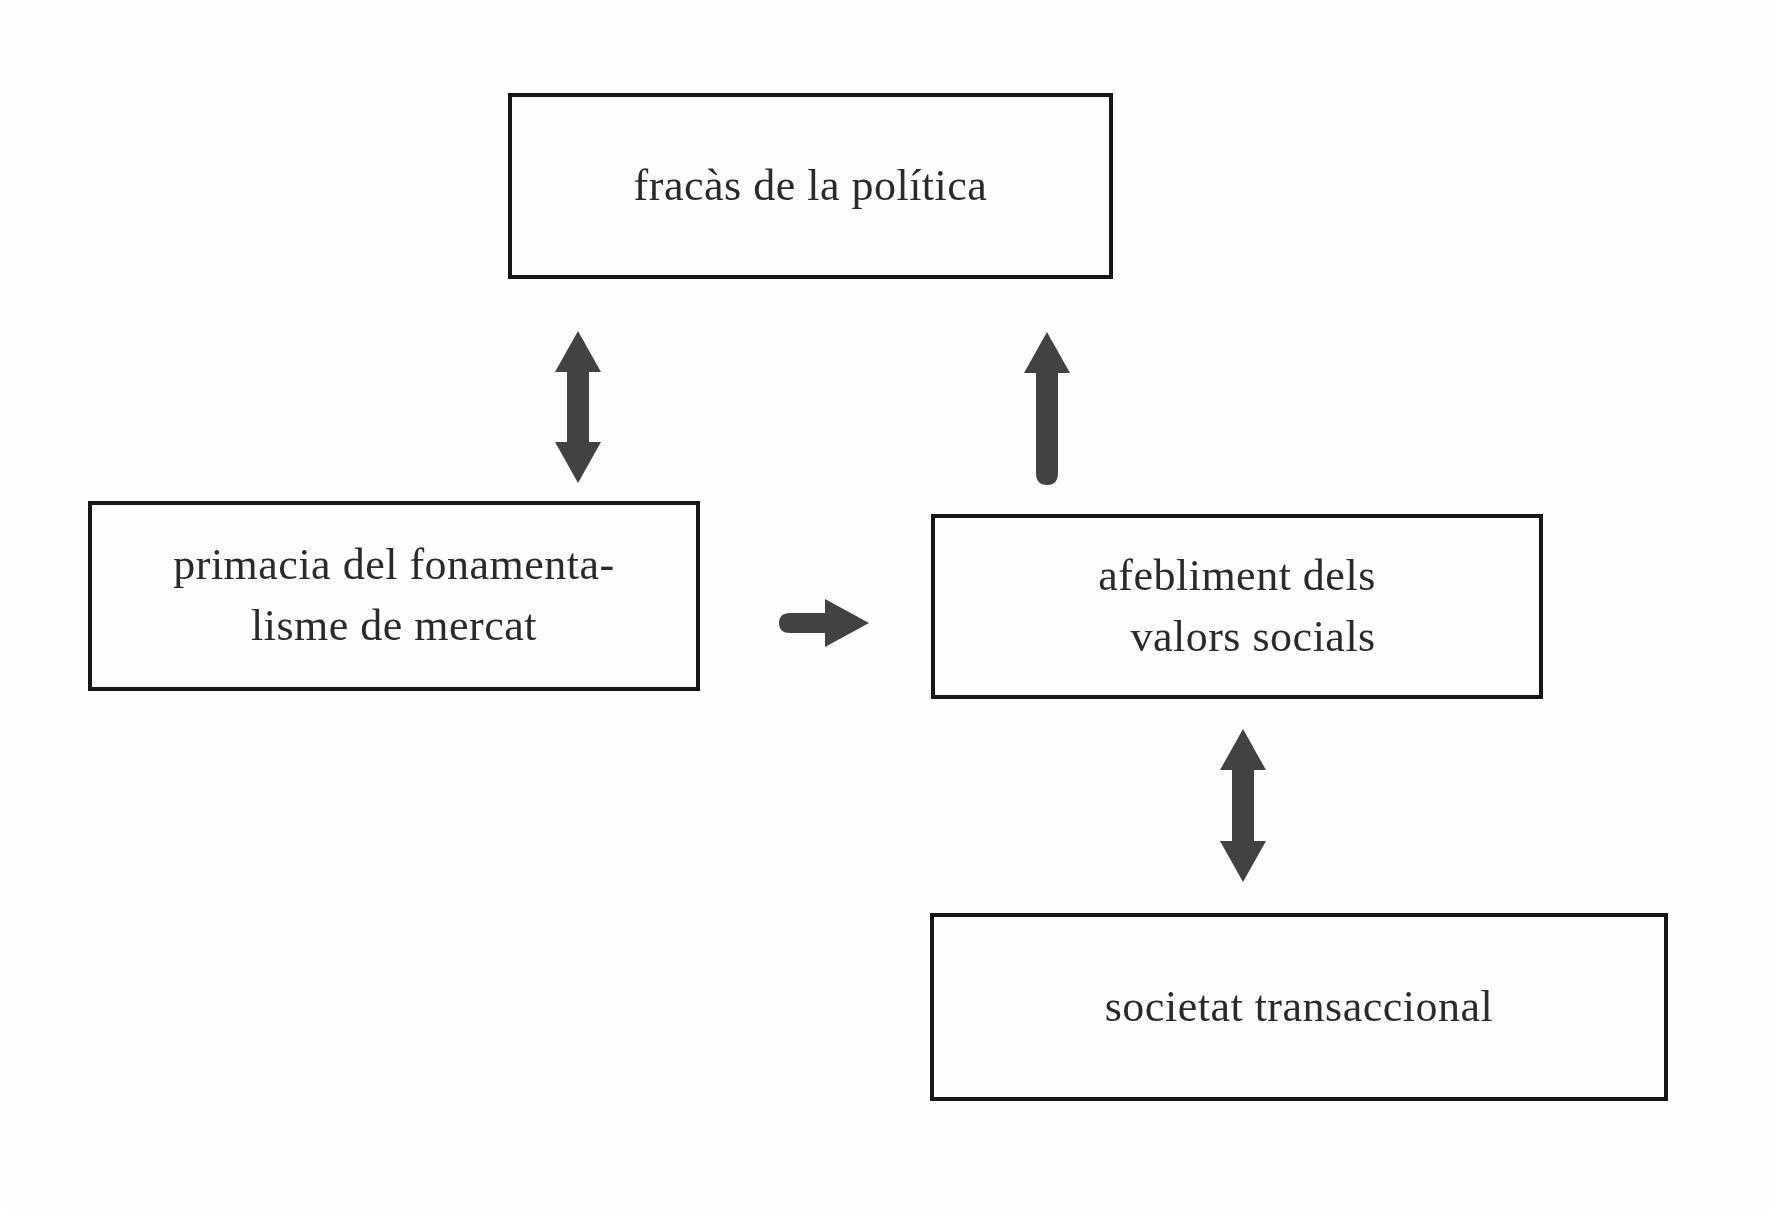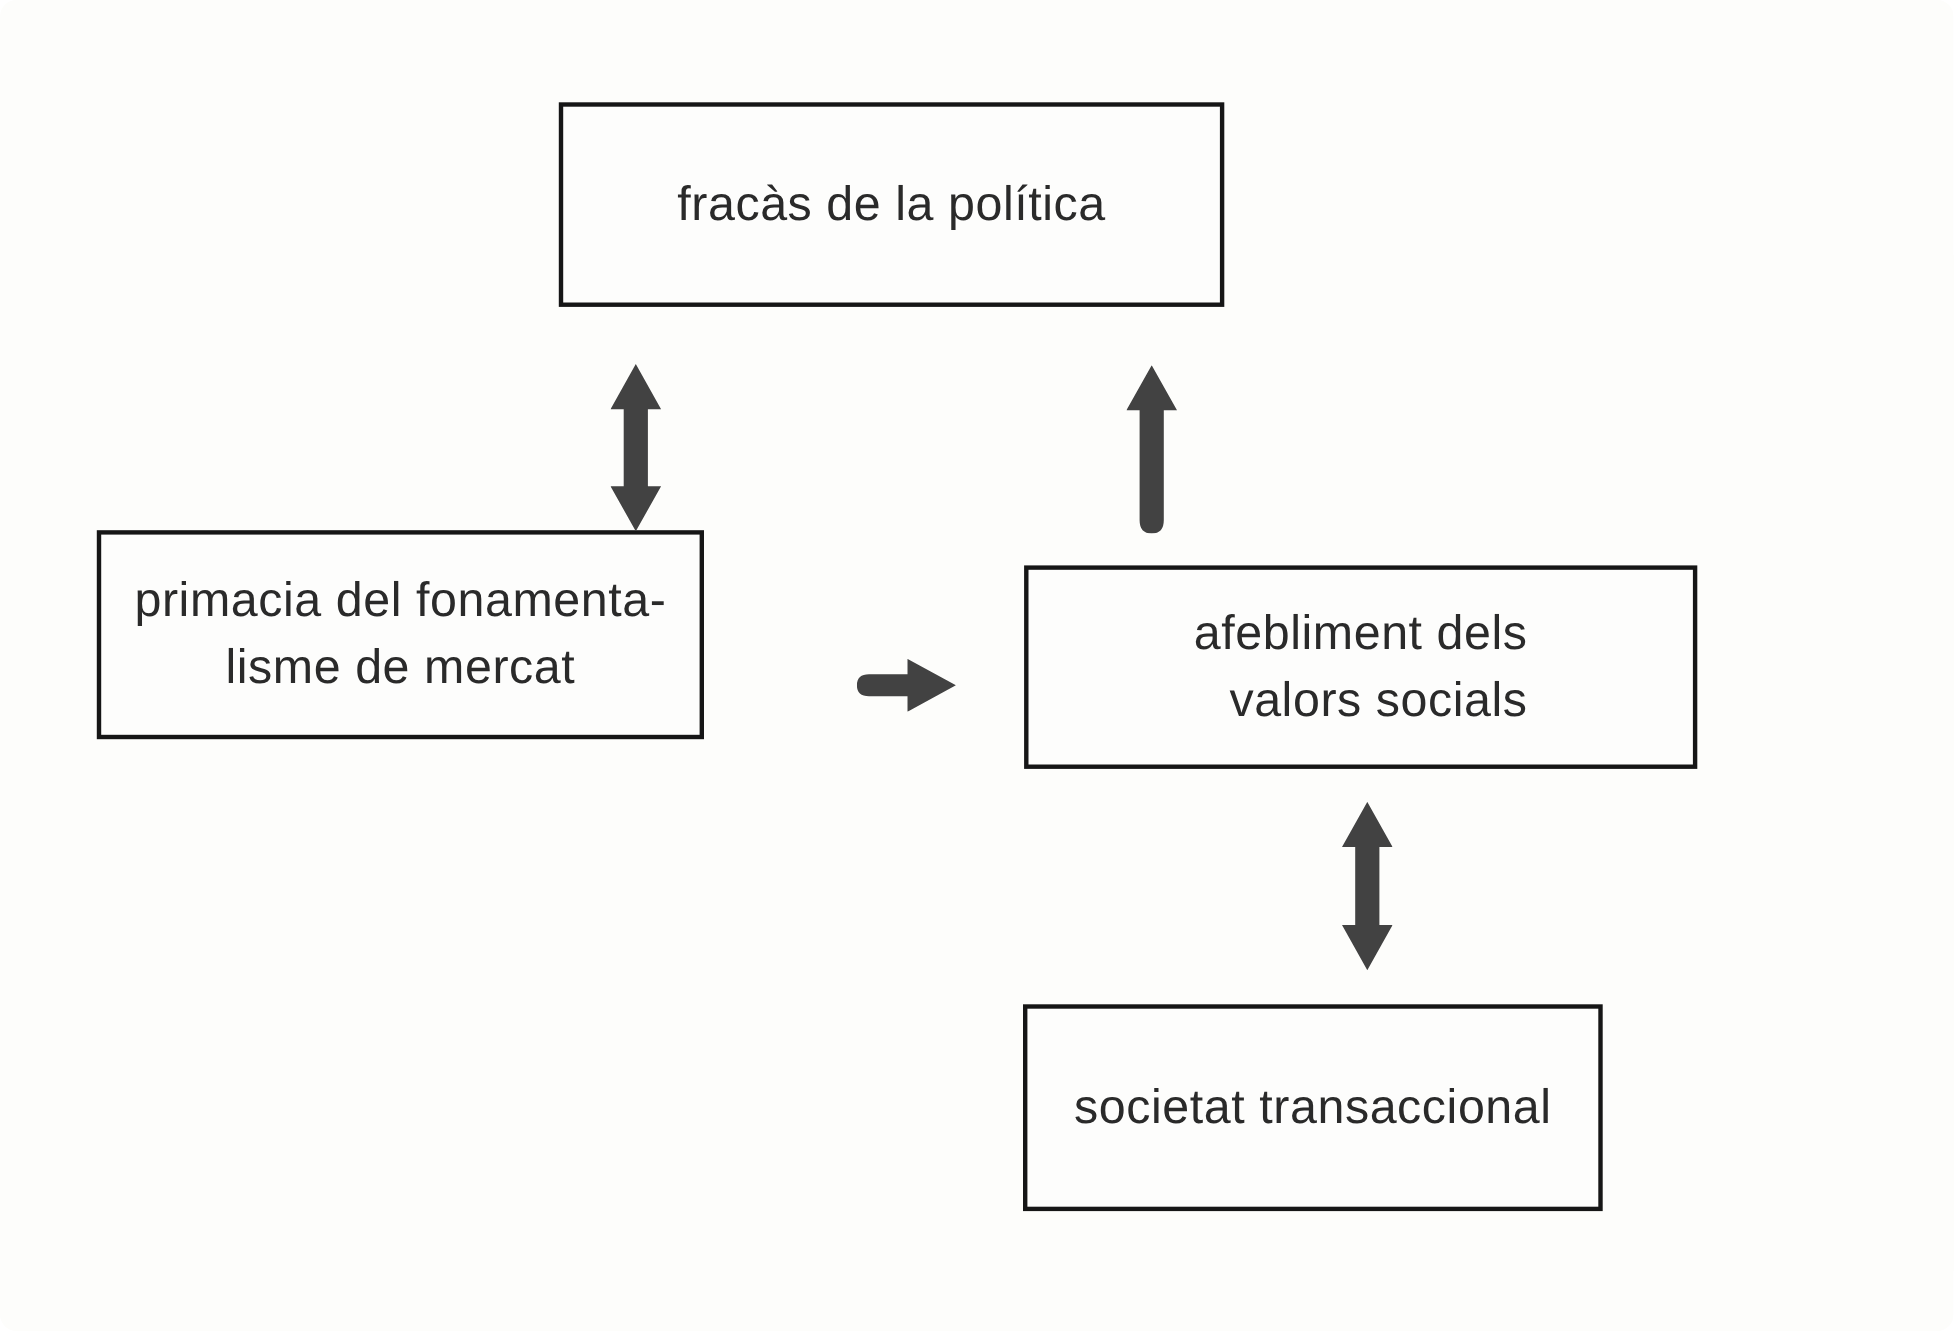--- a/index.html
+++ b/index.html
@@ -7,43 +7,43 @@
     --box-border-color:#161616;
     --text-color:#2a2a2a;
     --arrow-color:#424242;
   }
   html,body{margin:0;padding:0;background:#ffffff;}
   .canvas{
     position:relative;
     width:1776px;
     height:1210px;
     background:var(--paper-color);
-    font-family:Liberation Sans, sans-serif;
+    font-family:Liberation Serif, serif;
     overflow:hidden;
     border-radius:15px;
   }
   .node{
     position:absolute;
     box-sizing:border-box;
     border:4px solid var(--box-border-color);
     background:#fdfdfc;
     display:flex;
     align-items:center;
     justify-content:center;
     text-align:center;
     color:var(--text-color);
     font-size:44px;
     line-height:1.38;
     white-space:pre-line;
     letter-spacing:0.5px;
   }
   #node-top    {left:508px; top:93px;  width:605px; height:186px;}
-  #node-left   {left:88px;  top:482px; width:552px; height:190px;}
+  #node-left   {left:88px;  top:501px; width:612px; height:190px;}
   #node-right  {left:931px; top:514px; width:612px; height:185px;text-align:right;}
-  #node-bottom {left:930px; top:913px; width:527px; height:188px;}
+  #node-bottom {left:930px; top:913px; width:738px; height:188px;}
   .arrow{position:absolute;}
   .arrow svg{display:block;}
   .arrow svg path{fill:var(--arrow-color);}
   #arrow-top-left    {left:555px;  top:331px; width:46px; height:152px;}
   #arrow-right-top   {left:1024px; top:332px; width:46px; height:153px;}
   #arrow-left-right  {left:779px;  top:599px; width:90px; height:48px;}
   #arrow-right-bottom{left:1220px; top:729px; width:46px; height:153px;}
 </style>
 </head>
 <body>

